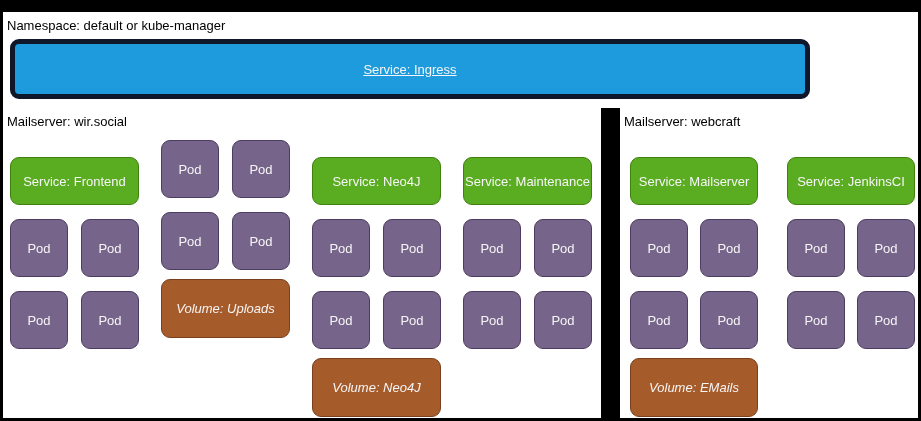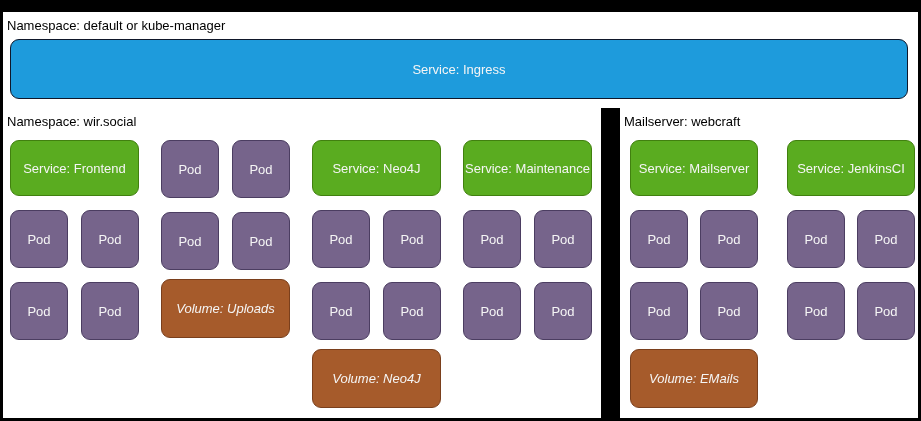--- a/index.html
+++ b/index.html
@@ -28,43 +28,45 @@
   .box {
     display: flex; align-items: center; justify-content: center;
     border-radius: 9px;
     color: #f5f5f5;
     font-size: 13px;
     text-align: center;
   }
   .ingress {
     position: absolute;
     left: 7px; top: 27px;
-    width: 898px; height: 60px;
+    width: 800px; height: 60px;
     background: var(--ingress);
-    border: 1px solid #0f172a;
+    border: 5px solid #0f172a;
+    text-decoration: underline;
   }
   .groups {
     position: absolute;
     left: 7px; top: 32px;
     display: flex;
     gap: 22px;
     align-items: flex-start;
   }
   .panel-right .groups { left: 10px; gap: 29px; }
   .group {
     width: 129px;
     display: flex;
     flex-direction: column;
   }
   .panel-right .group { width: 128px; }
   .service {
-    height: 56px;
+    height: 48px;
     background: var(--service);
     border: 1px solid #41800f;
     margin-bottom: 14px;
+    margin-top: 17px;
   }
   .pod-grid {
     display: grid;
     grid-template-columns: 58px 58px;
     justify-content: space-between;
     row-gap: 14px;
     margin-bottom: 9px;
   }
   .pod {
     width: 58px; height: 58px;
@@ -84,21 +86,21 @@
 <div class="canvas">
 
   <section class="panel panel-top">
     <div class="ns-label">Namespace: default or kube-manager</div>
     <div class="box ingress">
       <span>Service: Ingress</span>
     </div>
   </section>
 
   <section class="panel panel-left">
-    <div class="ns-label">Namespace: wir.social</div>
+    <div class="ns-label">Mailserver: wir.social</div>
     <div class="groups">
         <div class="group">
           <div class="box service">Service: Frontend</div>
           <div class="pod-grid">
             <div class="box pod">Pod</div>
             <div class="box pod">Pod</div>
             <div class="box pod">Pod</div>
             <div class="box pod">Pod</div>
           </div>
         </div>

